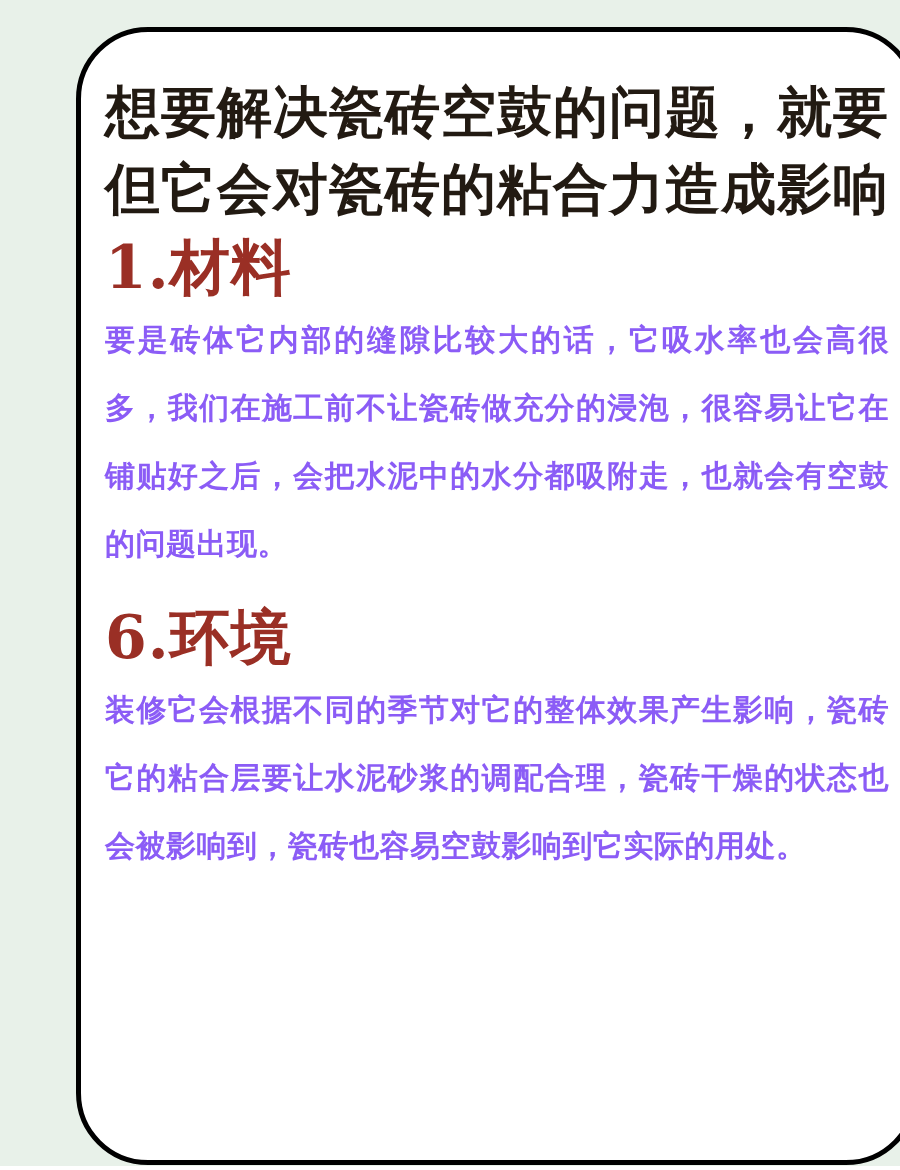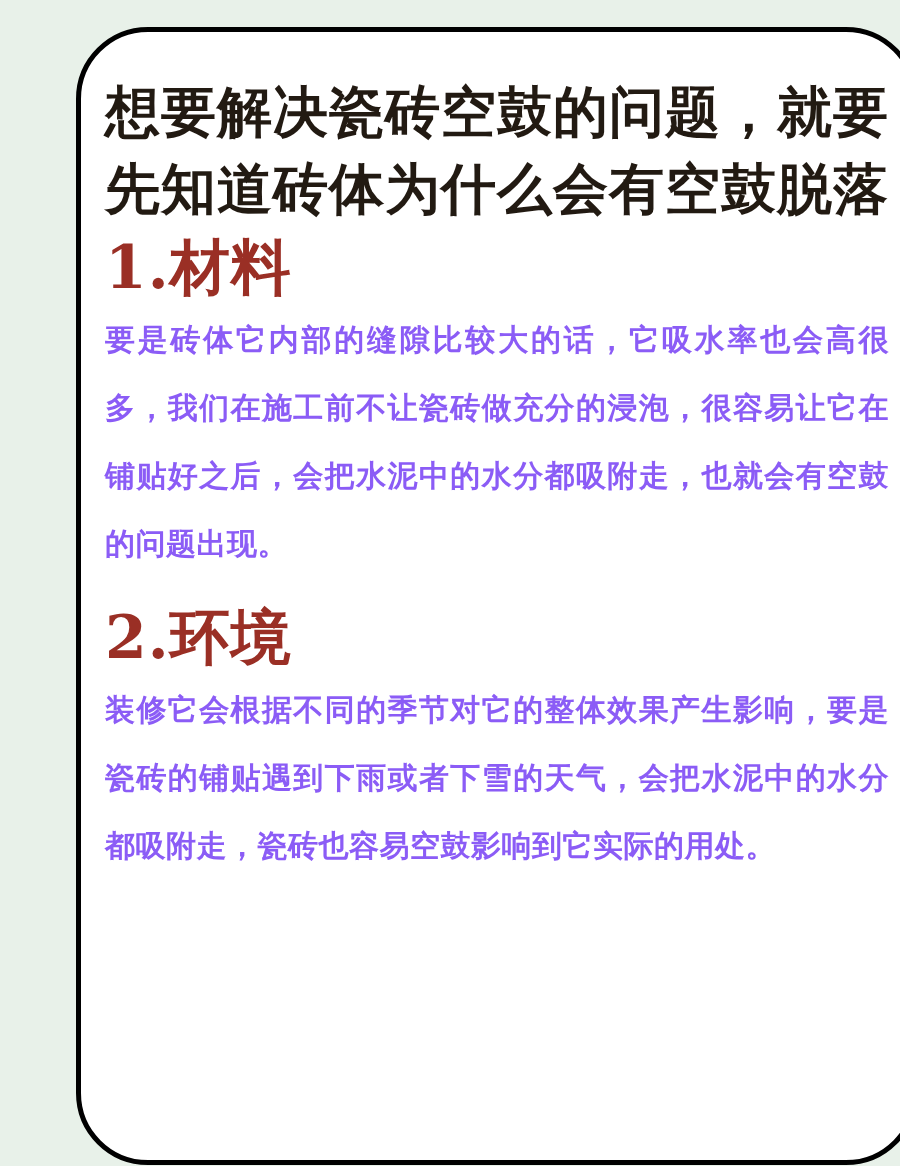--- a/index.html
+++ b/index.html
@@ -66,23 +66,23 @@
     height: 4px;
     background: #ffffff;
   }
 </style>
 </head>
 <body>
 
 <div class="card">
   <div class="title">
     <div>想要解决瓷砖空鼓的问题，就要</div>
-    <div>先知道砖体为什么会有空鼓脱落</div>
+    <div>但它会对瓷砖的粘合力造成影响</div>
   </div>
 
   <div class="section-heading">1.材料</div>
   <div class="para">要是砖体它内部的缝隙比较大的话，它吸水率也会高很多，我们在施工前不让瓷砖做充分的浸泡，很容易让它在铺贴好之后，会把水泥中的水分都吸附走，也就会有空鼓的问题出现。</div>
 
-  <div class="section-heading second">2.环境</div>
-  <div class="para">装修它会根据不同的季节对它的整体效果产生影响，要是瓷砖的铺贴遇到下雨或者下雪的天气，会把水泥中的水分都吸附走，瓷砖也容易空鼓影响到它实际的用处。</div>
+  <div class="section-heading second">6.环境</div>
+  <div class="para">装修它会根据不同的季节对它的整体效果产生影响，瓷砖它的粘合层要让水泥砂浆的调配合理，瓷砖干燥的状态也会被影响到，瓷砖也容易空鼓影响到它实际的用处。</div>
 </div>
 
 <div class="bottom-strip"></div>
 
 </body></html>

